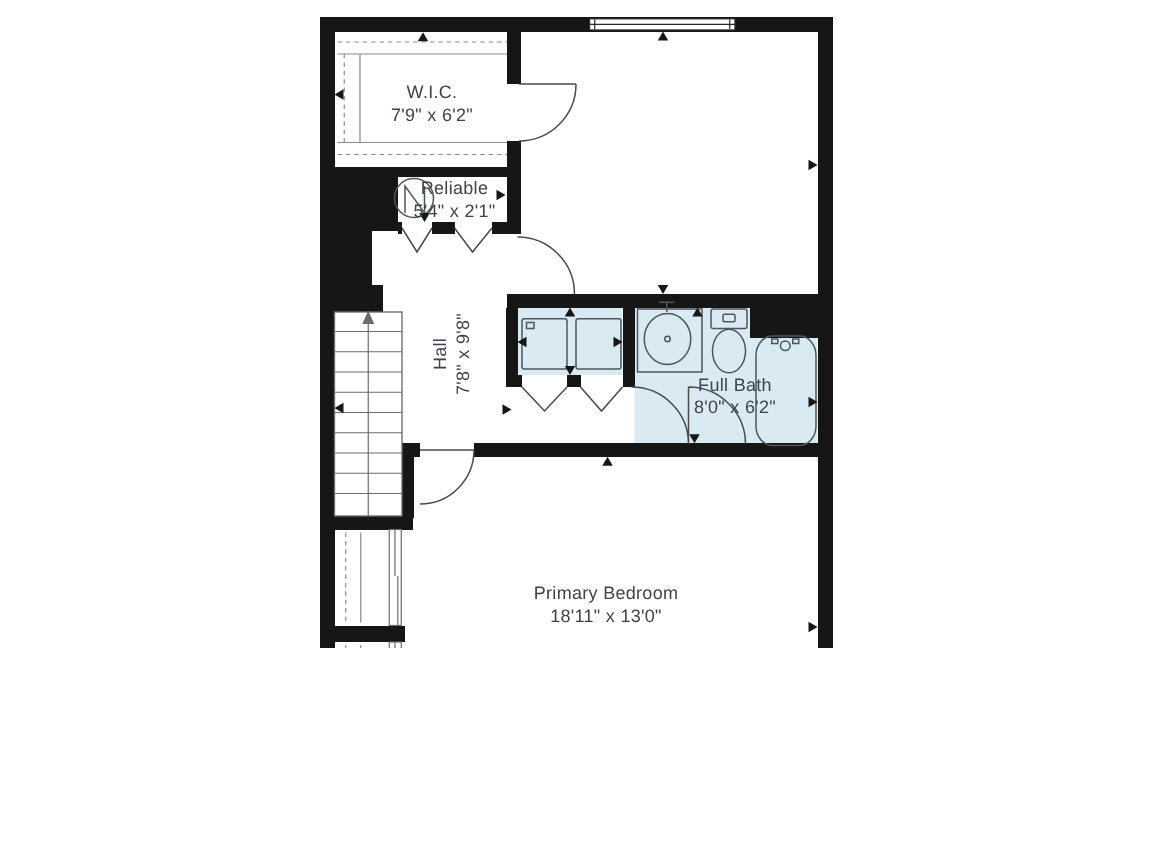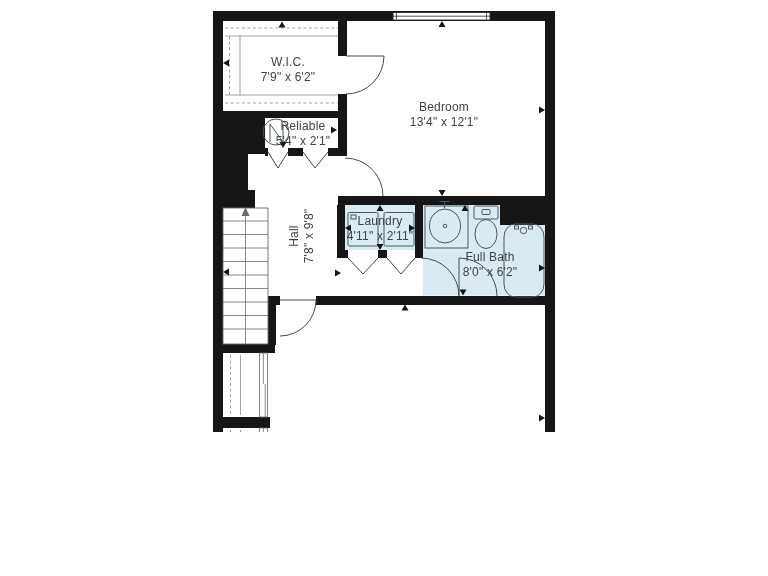--- a/index.html
+++ b/index.html
@@ -182,40 +182,36 @@
       <path d="M404,496 l-3.5,-6 h7 z"></path>
       <path d="M545,418 l-6,-3.5 v7 z"></path>
     </g>
   </svg>
 
   <div class="room-label" style="left:288px;top:69px">
     <div>W.I.C.</div>
     <div>7'9" x 6'2"</div>
   </div>
 
-  <div class="room-label" style="left:444px;top:114px">
-    <div>Bedroom</div>
-    <div>13'4" x 12'1"</div>
-  </div>
 
   <div class="room-label" style="left:303px;top:133px">
     <div>Reliable</div>
     <div>5'4" x 2'1"</div>
   </div>
 
   <div class="room-label rotated" style="left:301px;top:236px">
     <div>Hall</div>
     <div>7'8" x 9'8"</div>
   </div>
 
-  <div class="room-label" style="left:380px;top:228px">
-    <div>Laundry</div>
-    <div>4'11" x 2'11"</div>
-  </div>
 
   <div class="room-label" style="left:490px;top:264px">
     <div>Full Bath</div>
     <div>8'0" x 6'2"</div>
   </div>
 
+  <div class="room-label" style="left:404px;top:403px">
+    <div>Primary Bedroom</div>
+    <div>18'11" x 13'0"</div>
+  </div>
 
   <div class="footer">Floor Plan Created By Cubicasa App. Measurements Deemed Highly Reliable But Not Guaranteed.</div>
 </div>
 
 </body></html>

